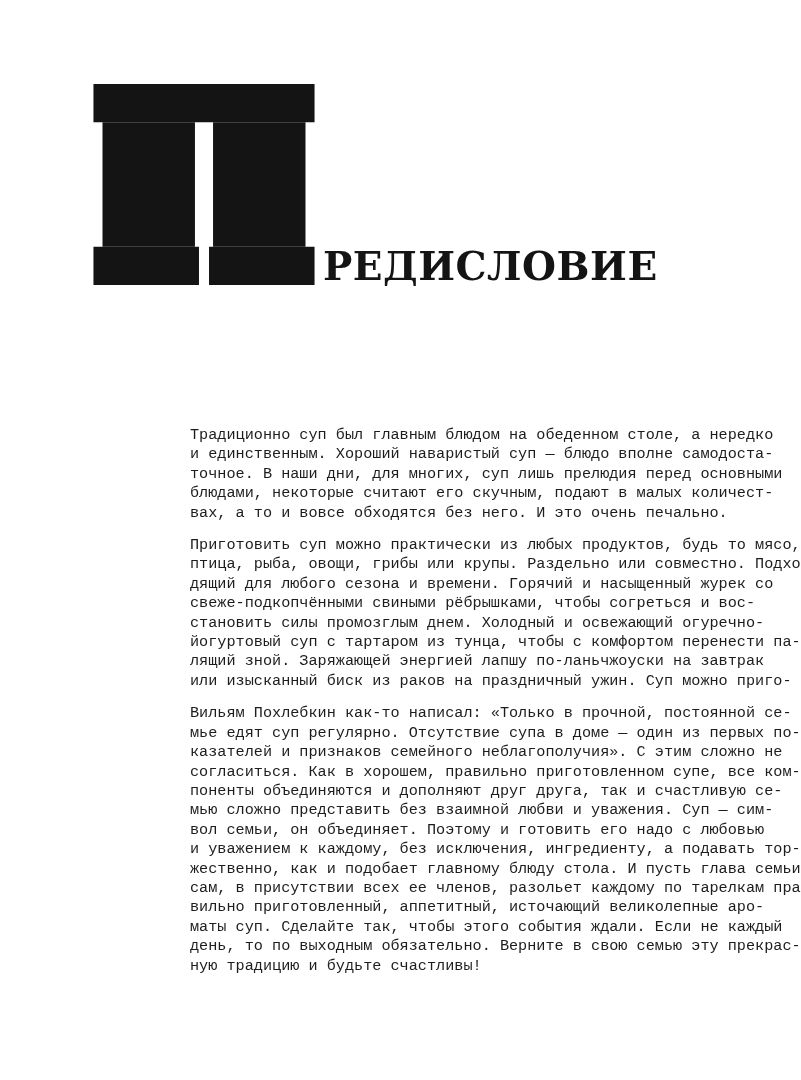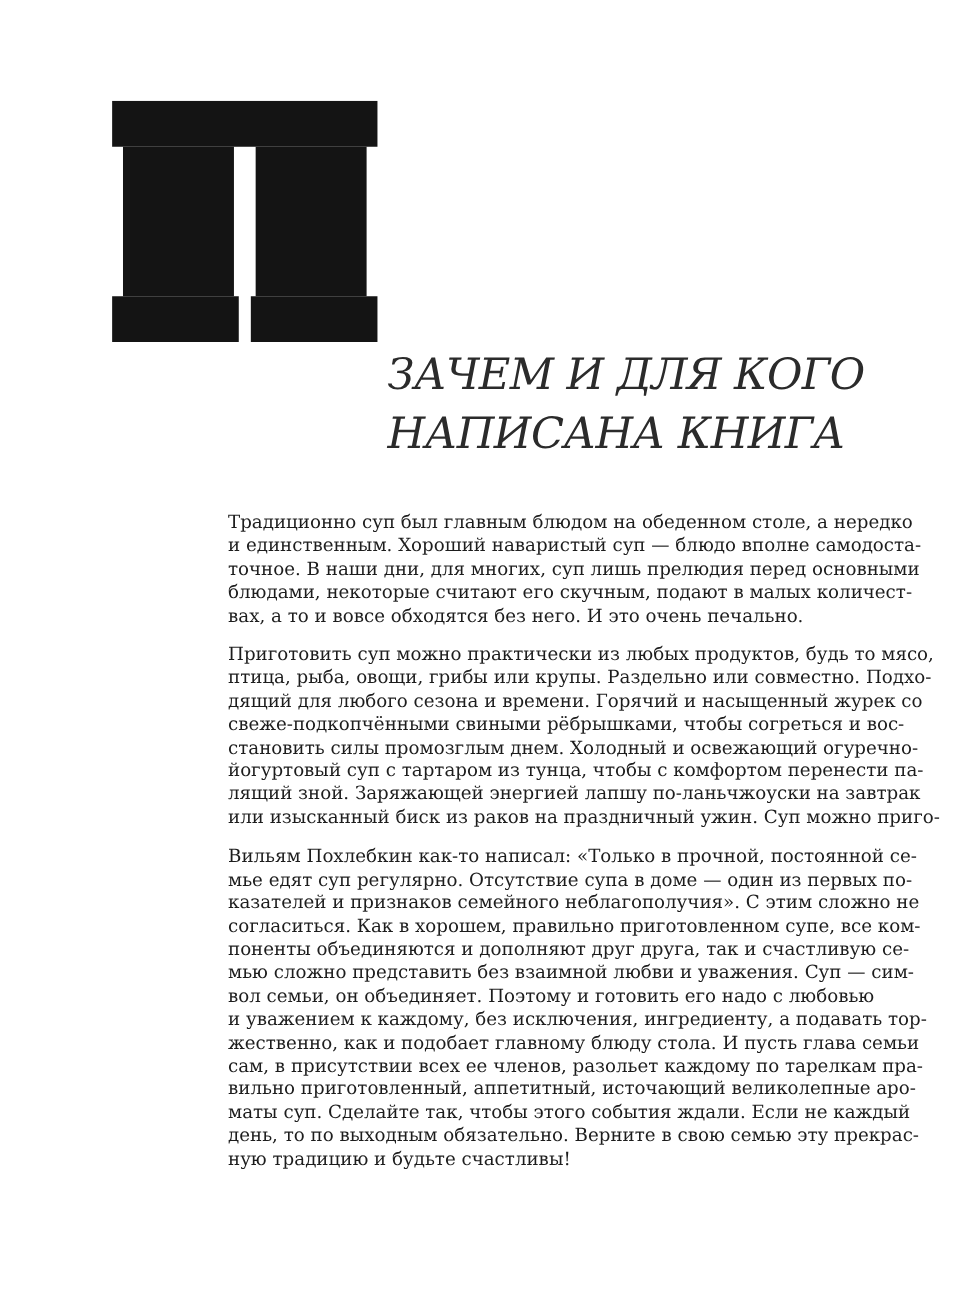--- a/index.html
+++ b/index.html
@@ -31,21 +31,21 @@
   }
   .subtitle{
     position:absolute;left:323px;top:288px;
     font-size:36px;line-height:49px;font-style:italic;font-weight:normal;
     letter-spacing:-0.5px;color:#2b2b2b;
     white-space:pre;
     font-family:"DejaVu Serif","Liberation Serif",serif;
   }
 
   .bodytext{
-    position:absolute;left:190px;top:426px;width:565px;
+    position:absolute;left:190px;top:426px;width:565px;font-family:Liberation Mono, monospace;
   }
   .para{
     font-size:15.2px;line-height:19.4px;
     color:var(--ink);
     white-space:pre;
     margin-bottom:13px;
   }
 </style>
 </head>
 <body>
@@ -56,23 +56,22 @@
     <span class="sr">П</span>
     <svg viewBox="0 0 220 200" aria-hidden="true">
       <polygon class="glyph" points="0,0 220,0 220,38 0,38"></polygon>
       <polygon class="glyph" points="9,38 101,38 101,162 9,162"></polygon>
       <polygon class="glyph" points="119,38 211,38 211,162 119,162"></polygon>
       <polygon class="glyph" points="0,162 105,162 105,200 0,200"></polygon>
       <polygon class="glyph" points="115,162 220,162 220,200 115,200"></polygon>
     </svg>
   </div>
 
+  <h1 class="title">РЕДИСЛОВИЕ</h1>
 
-  <h2 class="subtitle">ЗАЧЕМ И ДЛЯ КОГО
-НАПИСАНА КНИГА</h2>
 
   <div class="bodytext">
     <p class="para">Традиционно суп был главным блюдом на обеденном столе, а нередко
 и единственным. Хороший наваристый суп — блюдо вполне самодоста-
 точное. В наши дни, для многих, суп лишь прелюдия перед основными
 блюдами, некоторые считают его скучным, подают в малых количест-
 вах, а то и вовсе обходятся без него. И это очень печально.</p>
     <p class="para">Приготовить суп можно практически из любых продуктов, будь то мясо,
 птица, рыба, овощи, грибы или крупы. Раздельно или совместно. Подхо-
 дящий для любого сезона и времени. Горячий и насыщенный журек со

